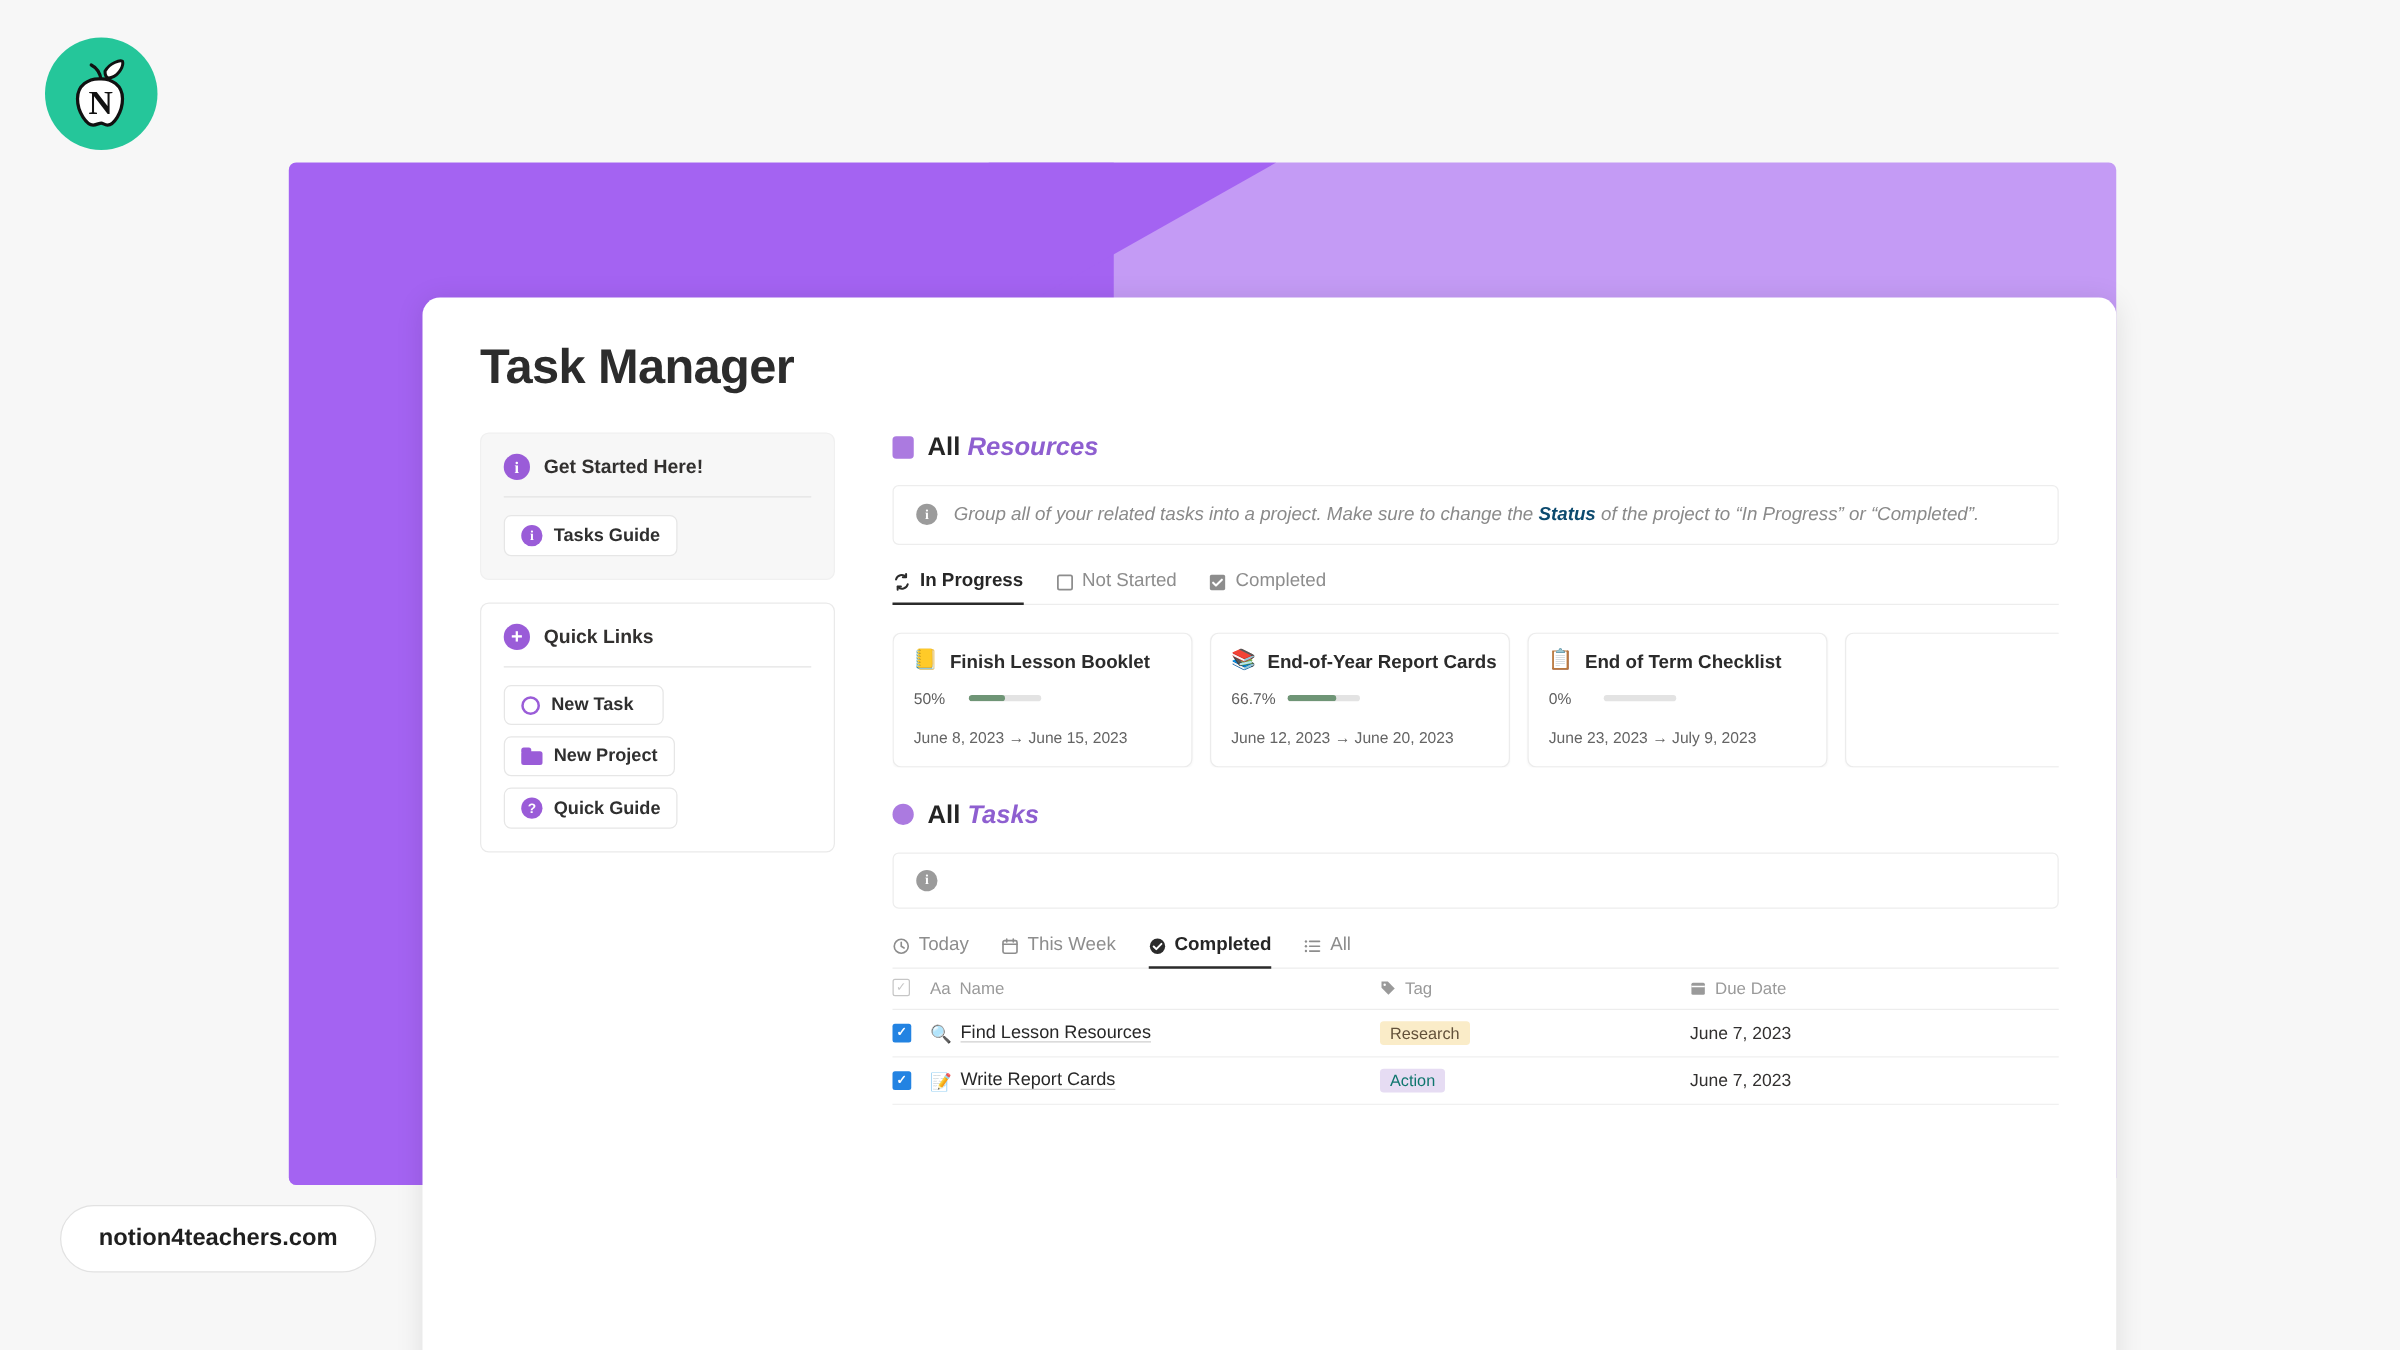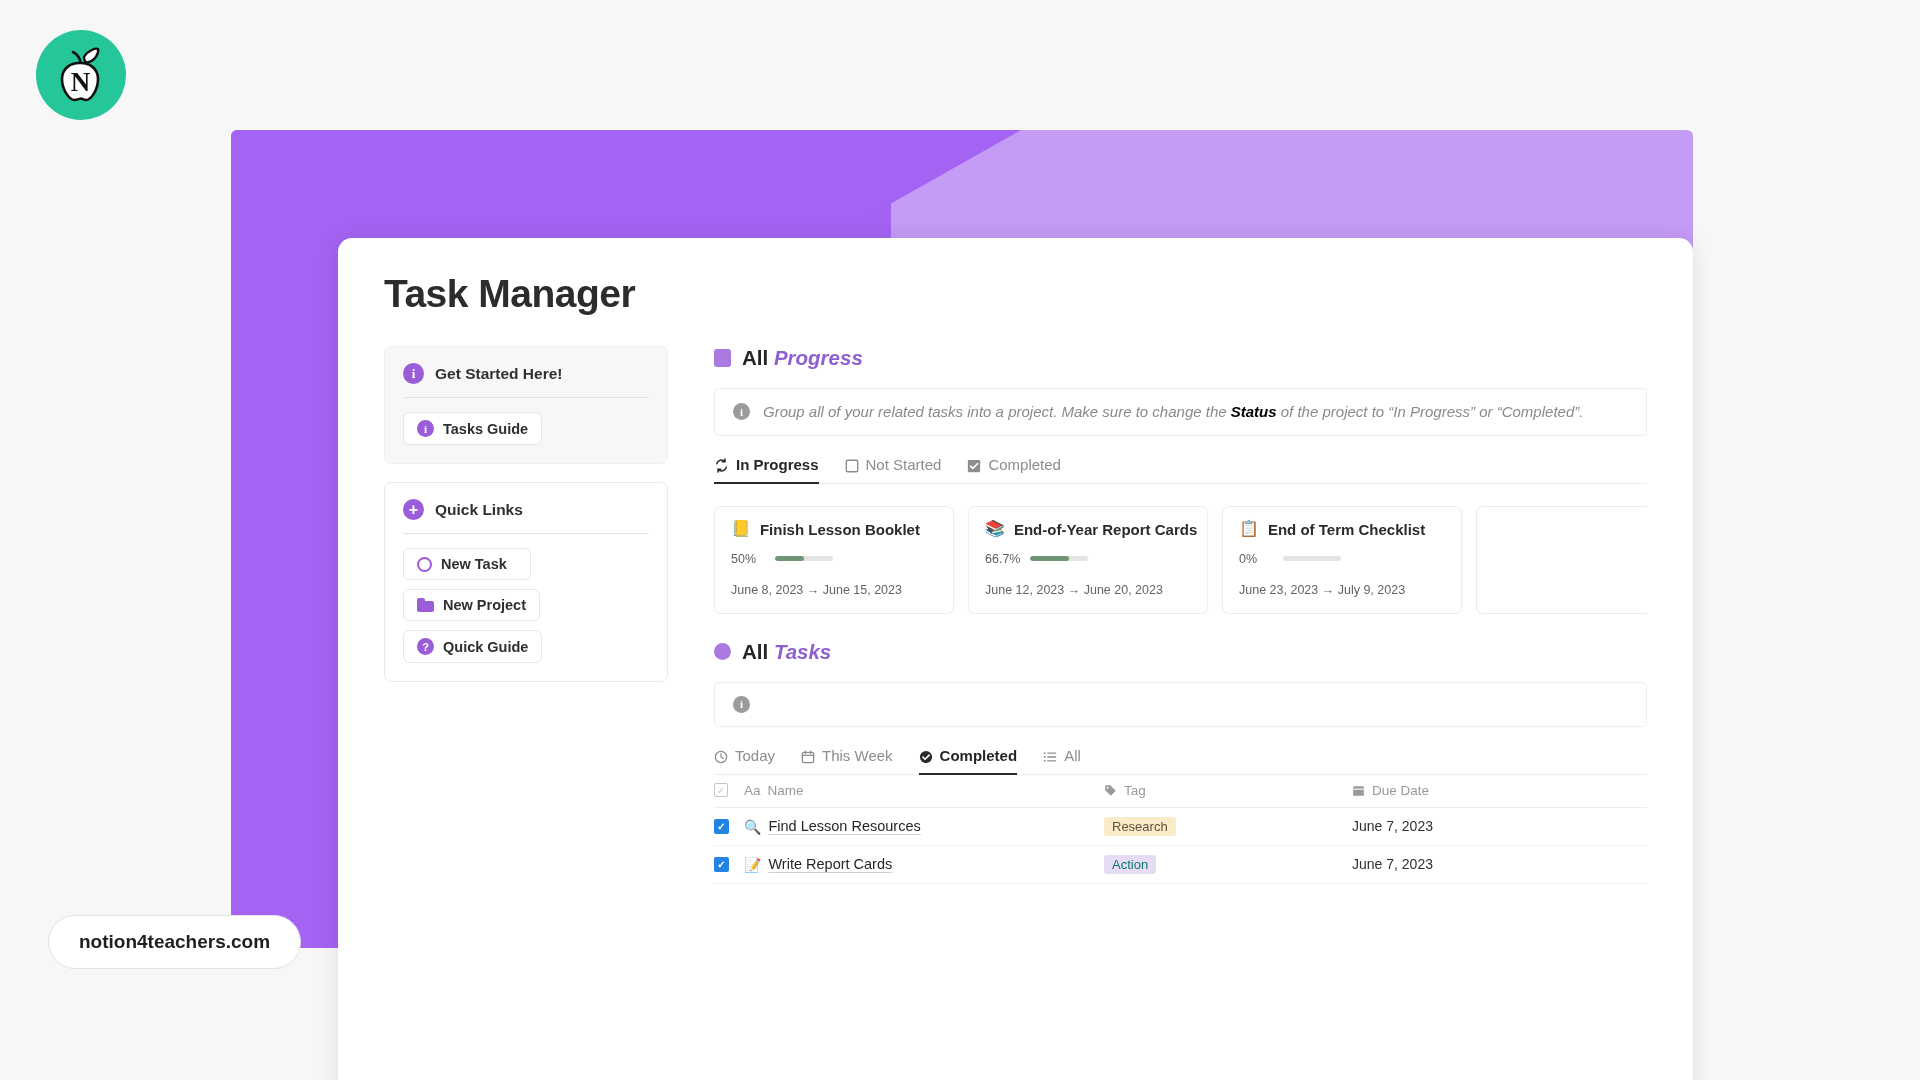--- a/index.html
+++ b/index.html
@@ -154,21 +154,21 @@
     border: 1px solid #ededed; border-radius: 5px;
     background: #fff;
     padding: 13px 18px;
     display: flex; align-items: center; gap: 13px;
     margin-bottom: 20px;
   }
   .callout .txt {
     font-size: 15px; color: #8a8a8a; font-style: italic; line-height: 1.3;
     white-space: nowrap;
   }
-  .callout .txt b { color: #000000; font-weight: 700; margin-top: 46px; }
+  .callout .txt b { color: #0c4a6e; font-weight: 700; margin-top: 46px; }
   .callout .txt u { text-decoration: underline; }
   .info-g {
     width: 17px; height: 17px; border-radius: 50%;
     background: #9b9b9b; color: #fff; flex: none;
     display: flex; align-items: center; justify-content: center;
     font-size: 11px; font-weight: 700; font-family: "Liberation Serif", serif;
   }
 
   .tabs {
     display: flex; align-items: flex-end; gap: 26px;
@@ -236,21 +236,21 @@
   .tag {
     font-size: 13px; padding: 2px 8px; border-radius: 3px;
     display: inline-block;
   }
   .tag.research { background: #faecc8; color: #62513a; }
   .tag.action { background: #e6dcf3; color: #0f766e; }
   .date-val { font-size: 14px; color: #32302f; }
 
   
   .footer-pill {
-    position: absolute; left: 48px; top: 915px;
+    position: absolute; left: 48px; top: 964px;
     padding: 15px 30px;
     border: 1.5px solid #e2e2e2; border-radius: 40px;
     background: #fff;
     font-size: 19px; font-weight: 700; color: #1f1f1f;
   }
 </style>
 </head>
 <body>
 
 <div class="logo-badge">
@@ -314,21 +314,21 @@
         </div>
 
       </div>
 
       <div class="main">
 
         <div class="sec-head">
           <span class="sq-mark"></span>
           <span class="sec-title">
             <span>All</span>
-            <em>Progress</em>
+            <em>Resources</em>
           </span>
         </div>
 
         <div class="callout">
           <span class="info-g">i</span>
           <span class="txt"><span>Group all of your related tasks into a project. Make sure to change the </span><b>Status</b><span> of the project to “In Progress” or “Completed”.</span></span>
         </div>
 
         <div class="tabs">
           <div class="tab active">

